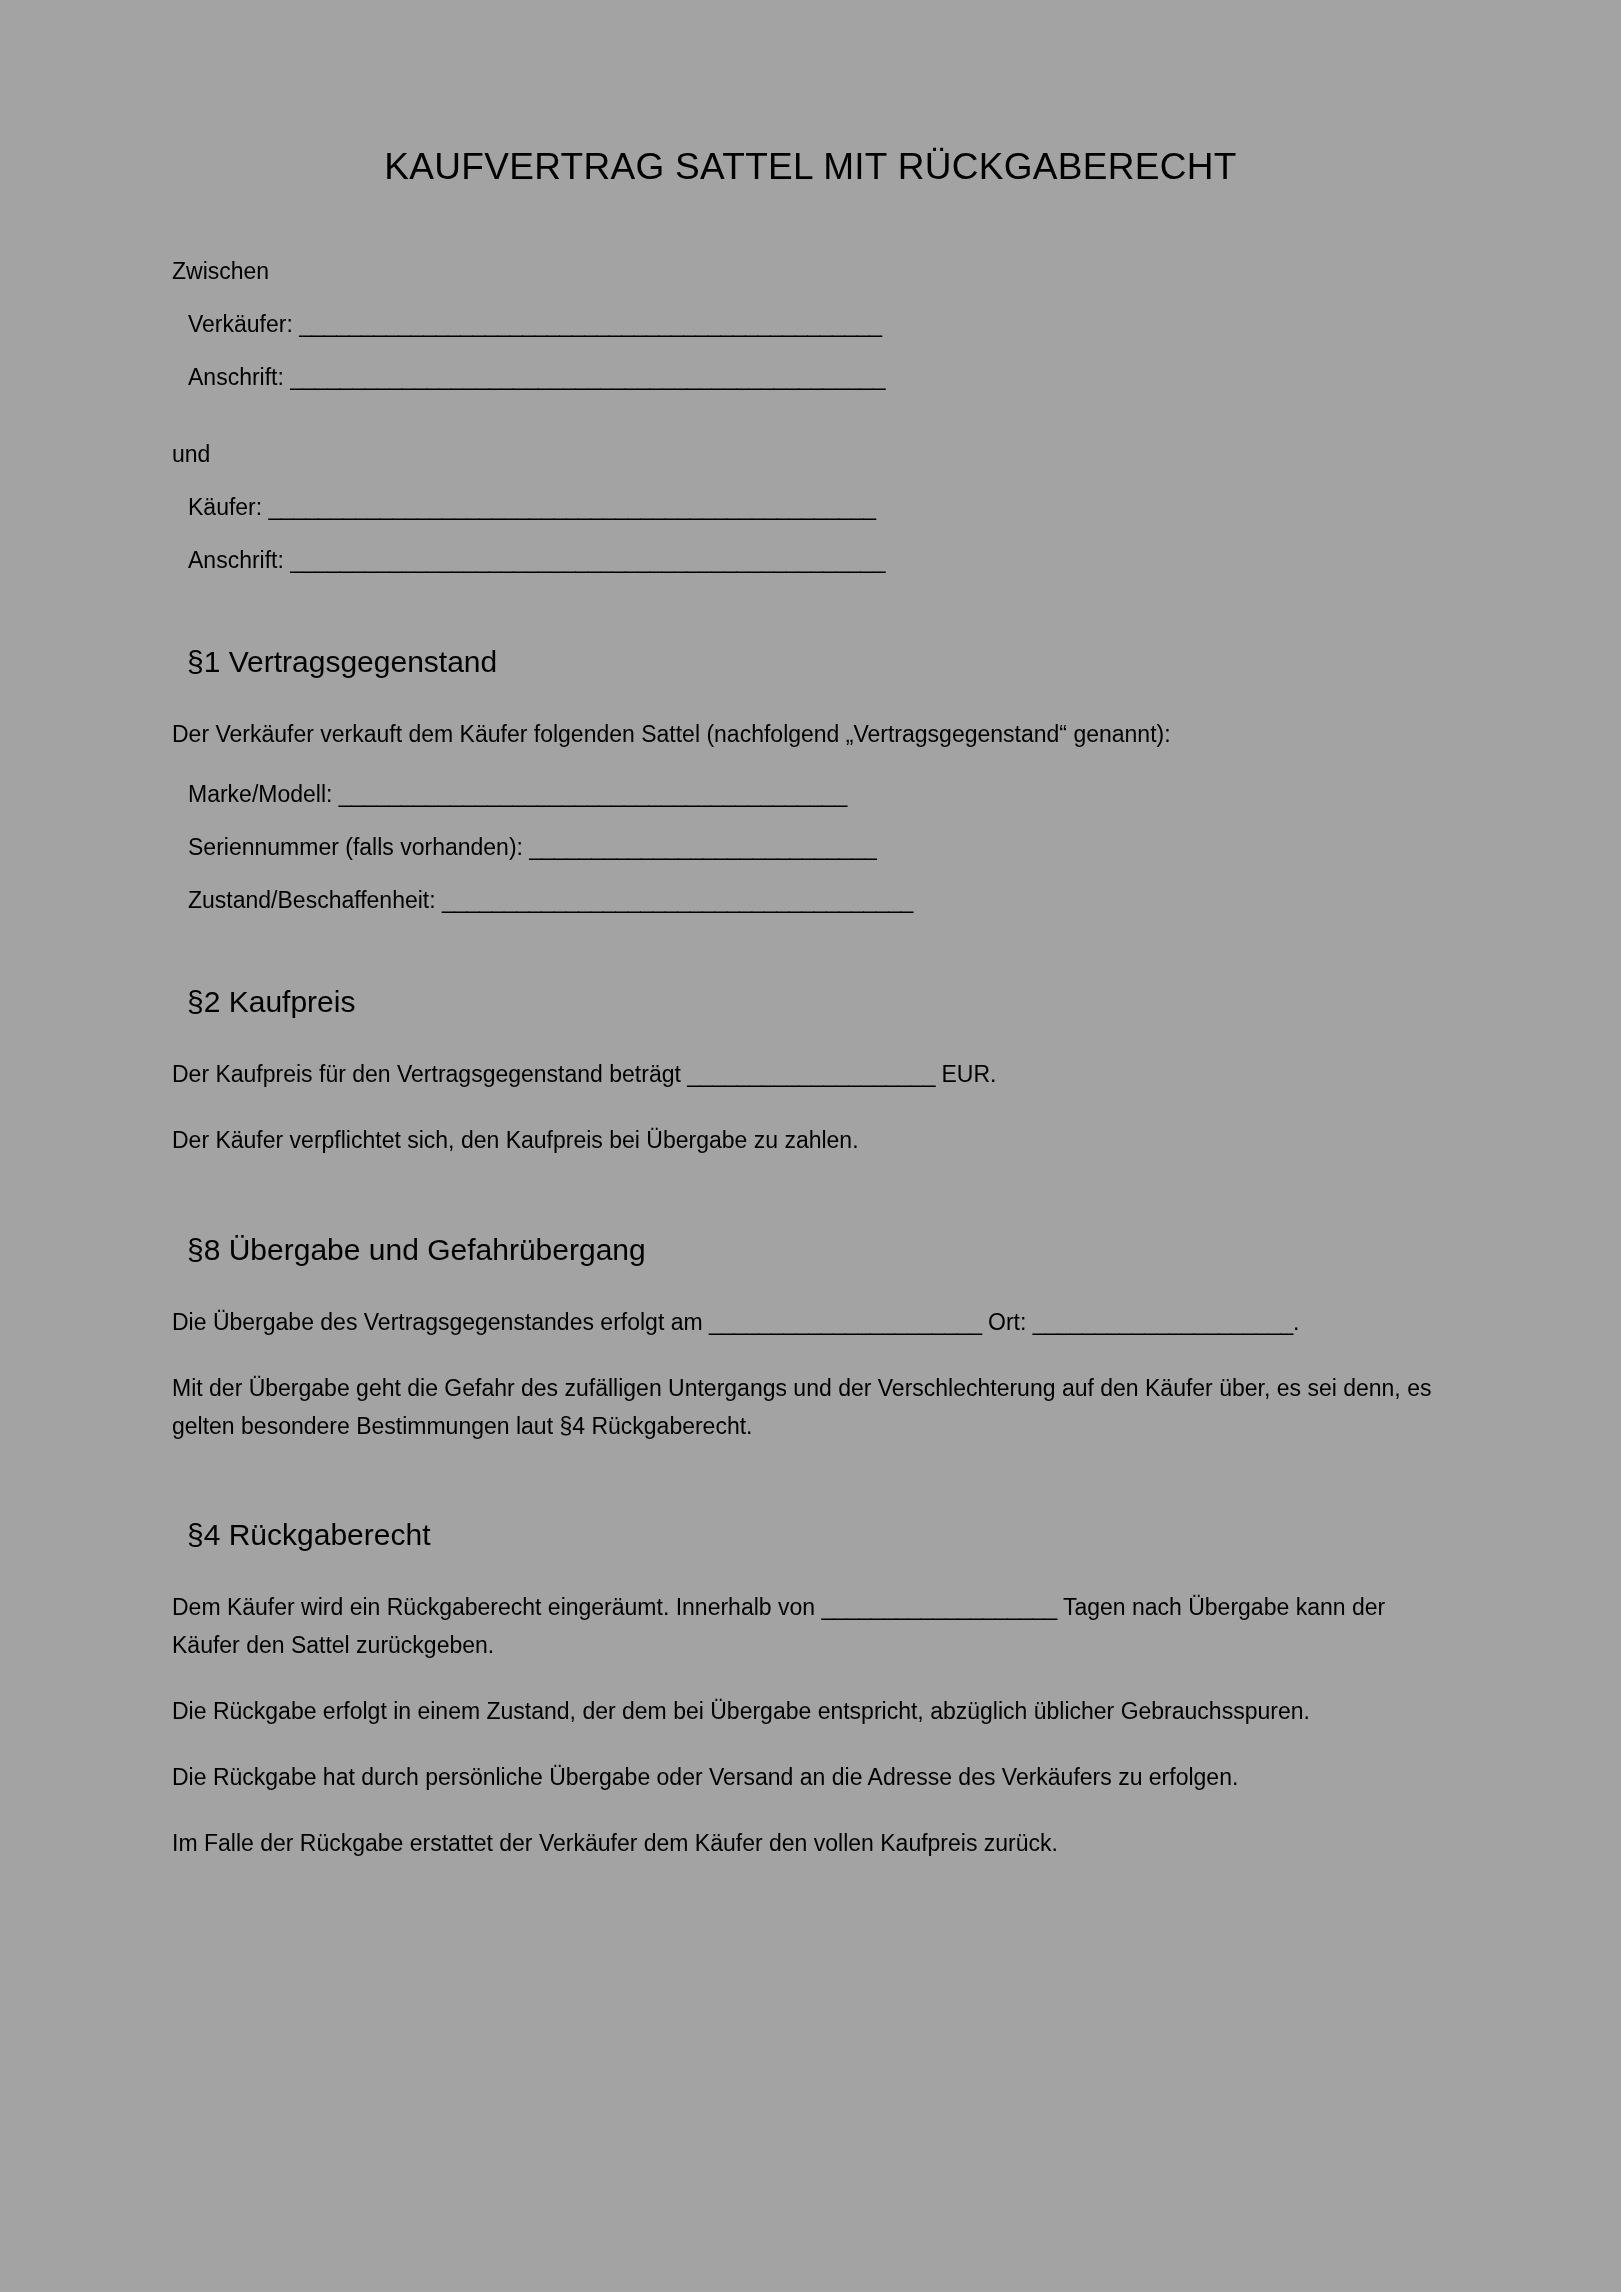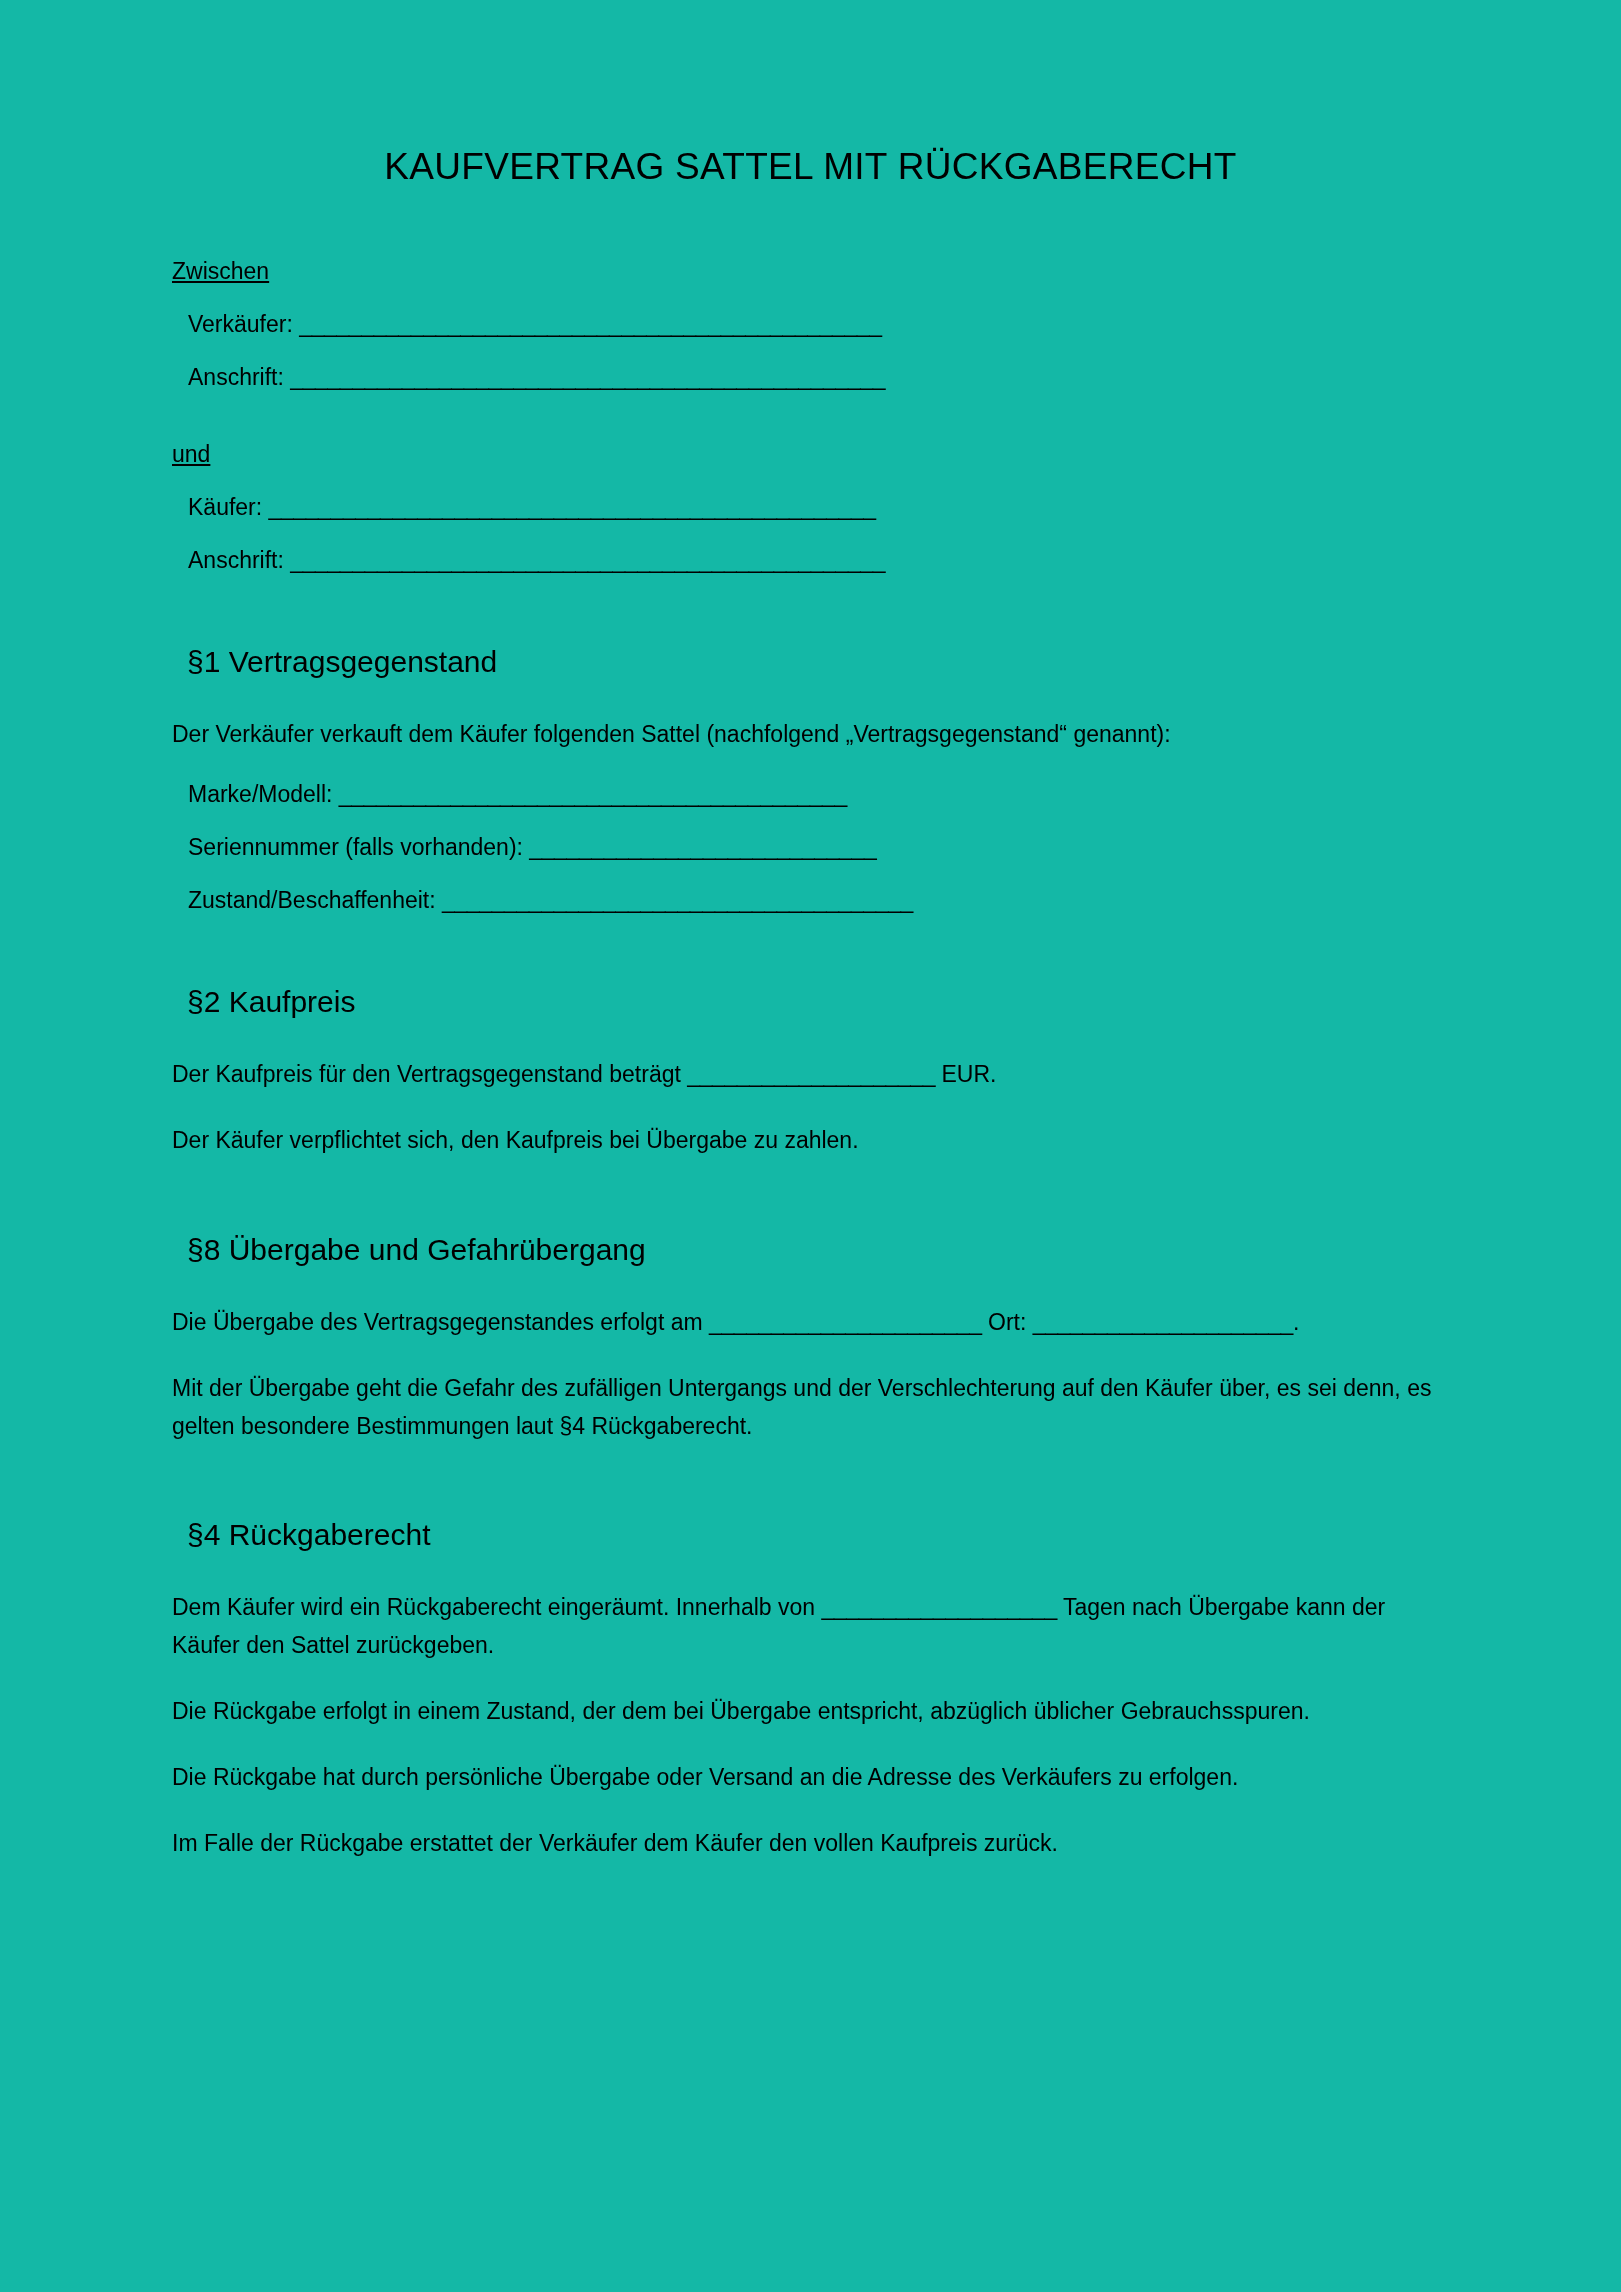--- a/index.html
+++ b/index.html
@@ -12,21 +12,21 @@
     height: 2293px;
     font-family: "Liberation Sans", sans-serif;
     color: #000000;
     -webkit-font-smoothing: antialiased;
   }
 
   .page {
     position: relative;
     width: 1621px;
     height: 2293px;
-    background: #14b8a6;
+    background: #a3a3a3;
     box-sizing: border-box;
     padding: 0 172px;
     overflow: hidden;
   }
 
   .doc-title {
     text-align: center;
     font-size: 37px;
     font-weight: normal;
     letter-spacing: 0.3px;
@@ -37,21 +37,20 @@
 
   .parties-block {
     margin-top: 71px;
   }
 
   .line {
     font-size: 23px;
     line-height: 1.0;
     margin: 0 0 30px 0;
     white-space: pre-wrap;
-    text-decoration: underline;
   }
 
   .gap-block {
     height: 23.5px;
   }
 
   h2.section-heading {
     font-size: 30px;
     font-weight: normal;
     margin: 15px;

